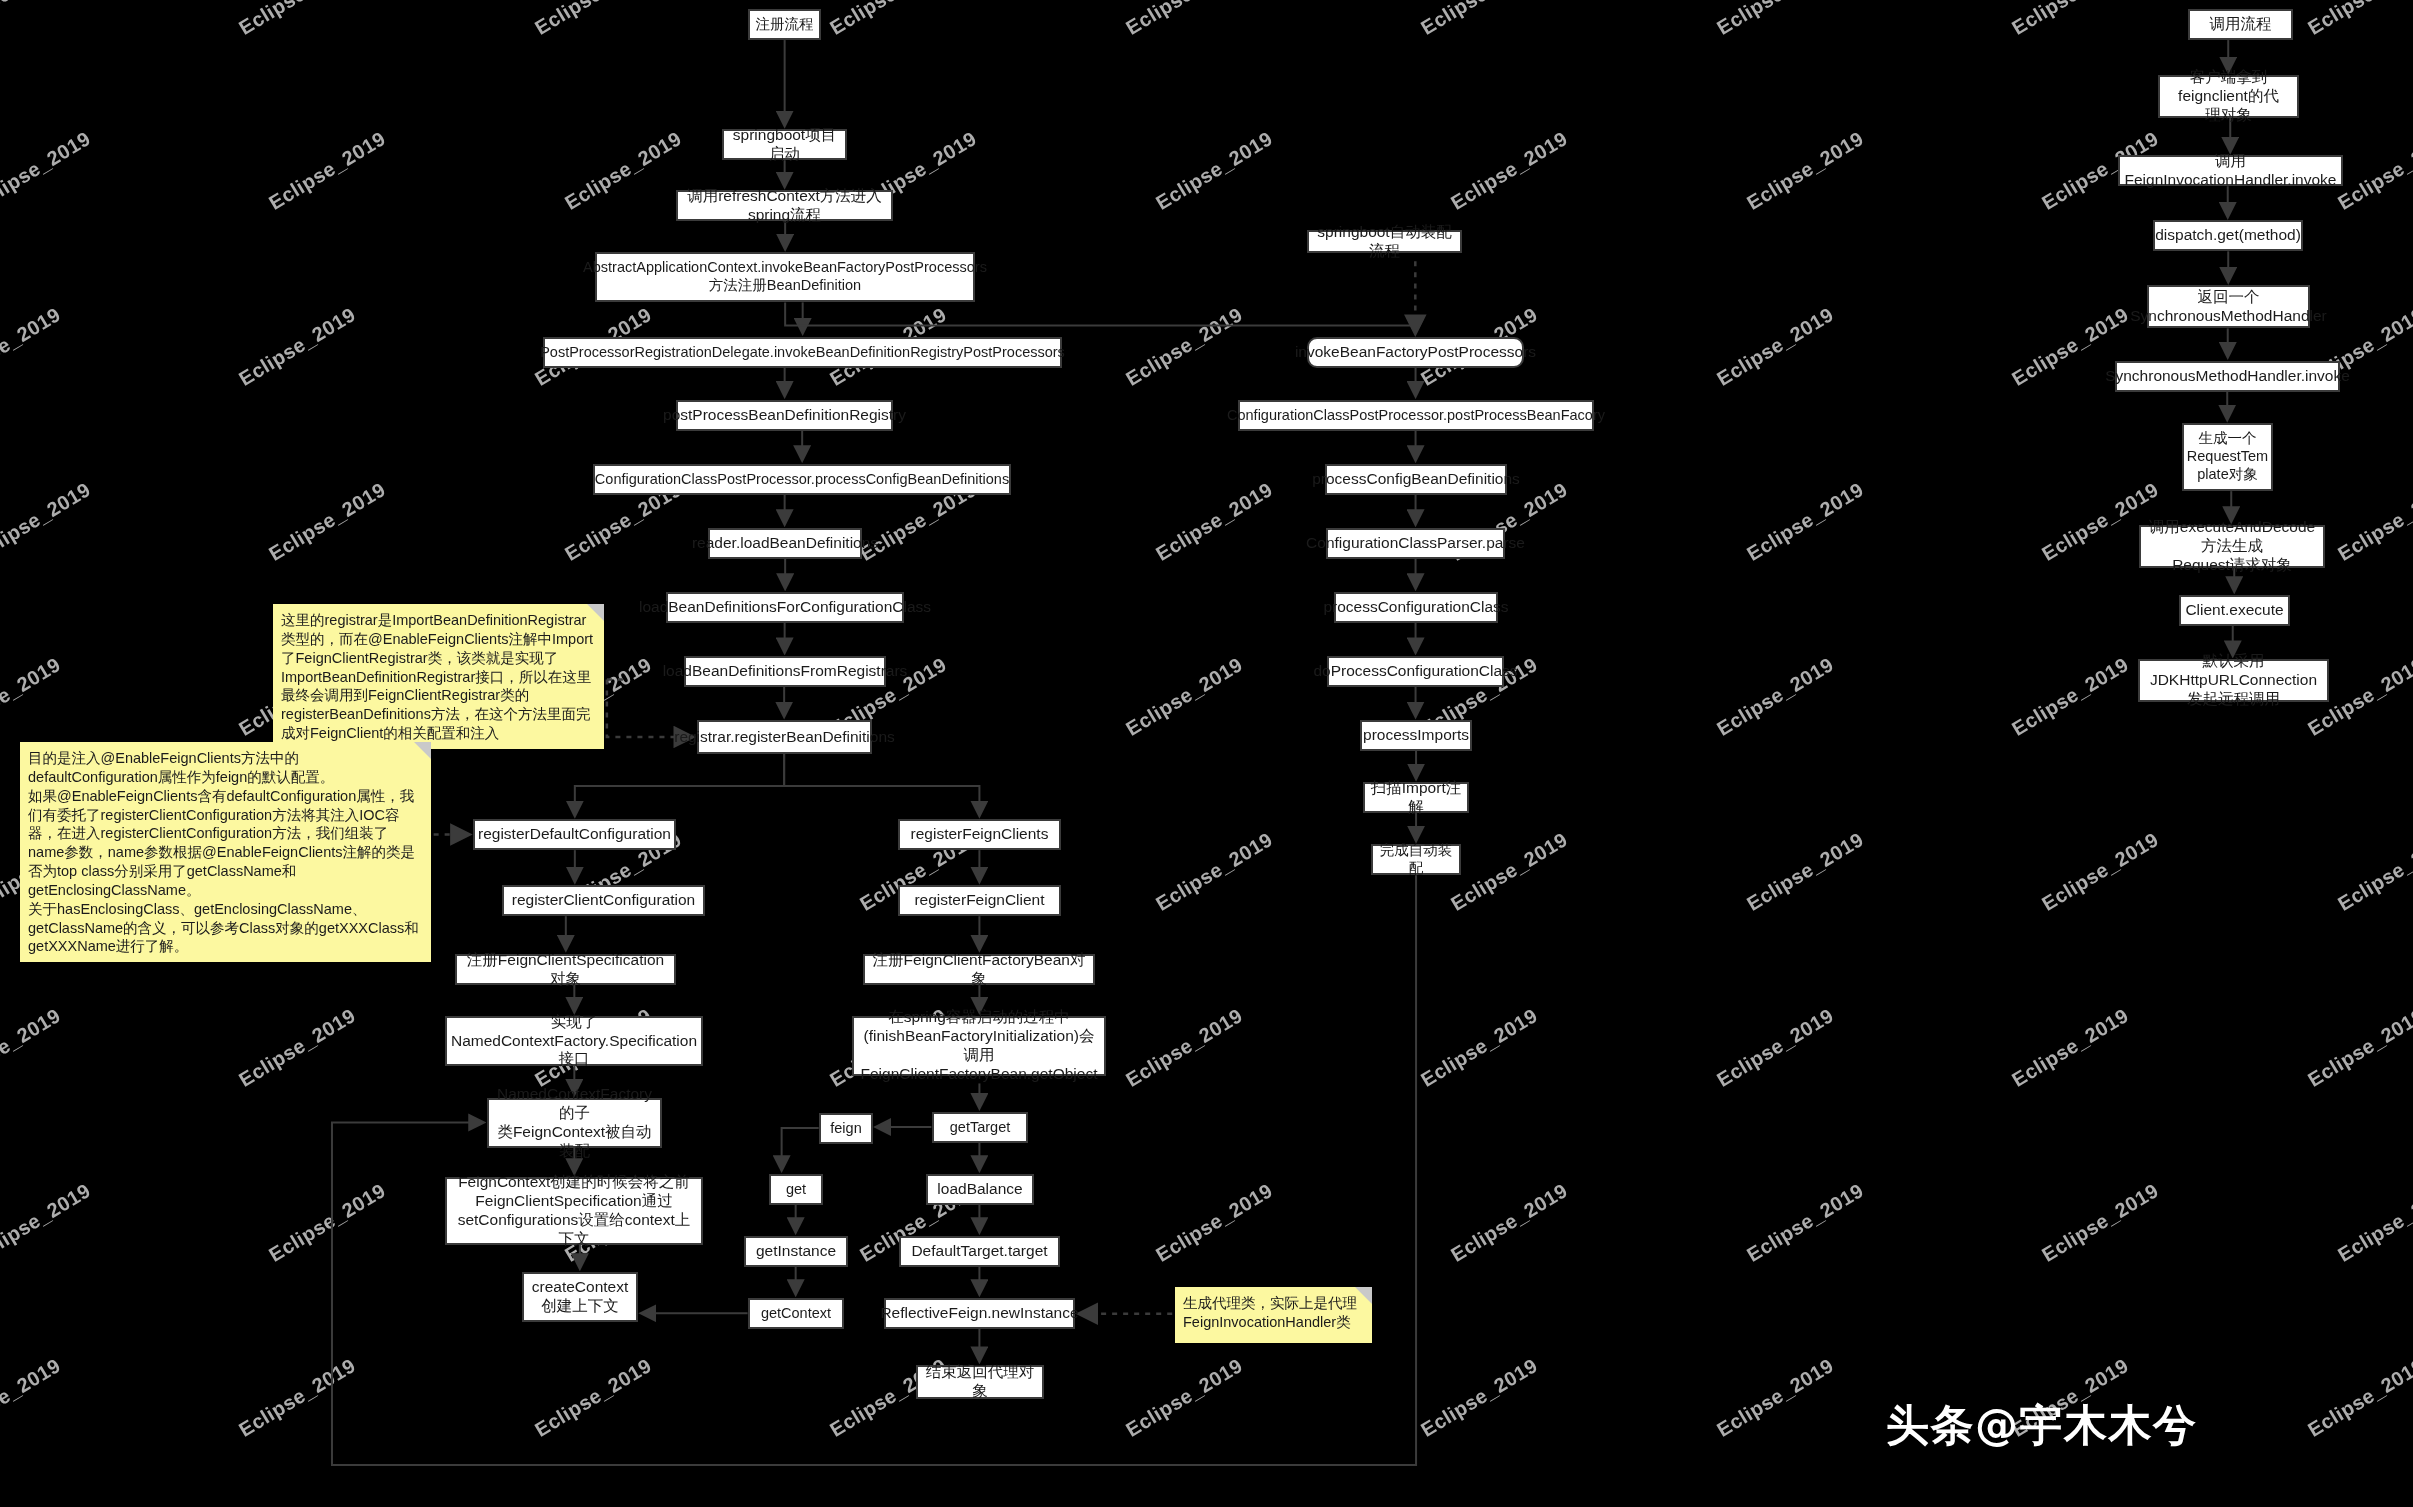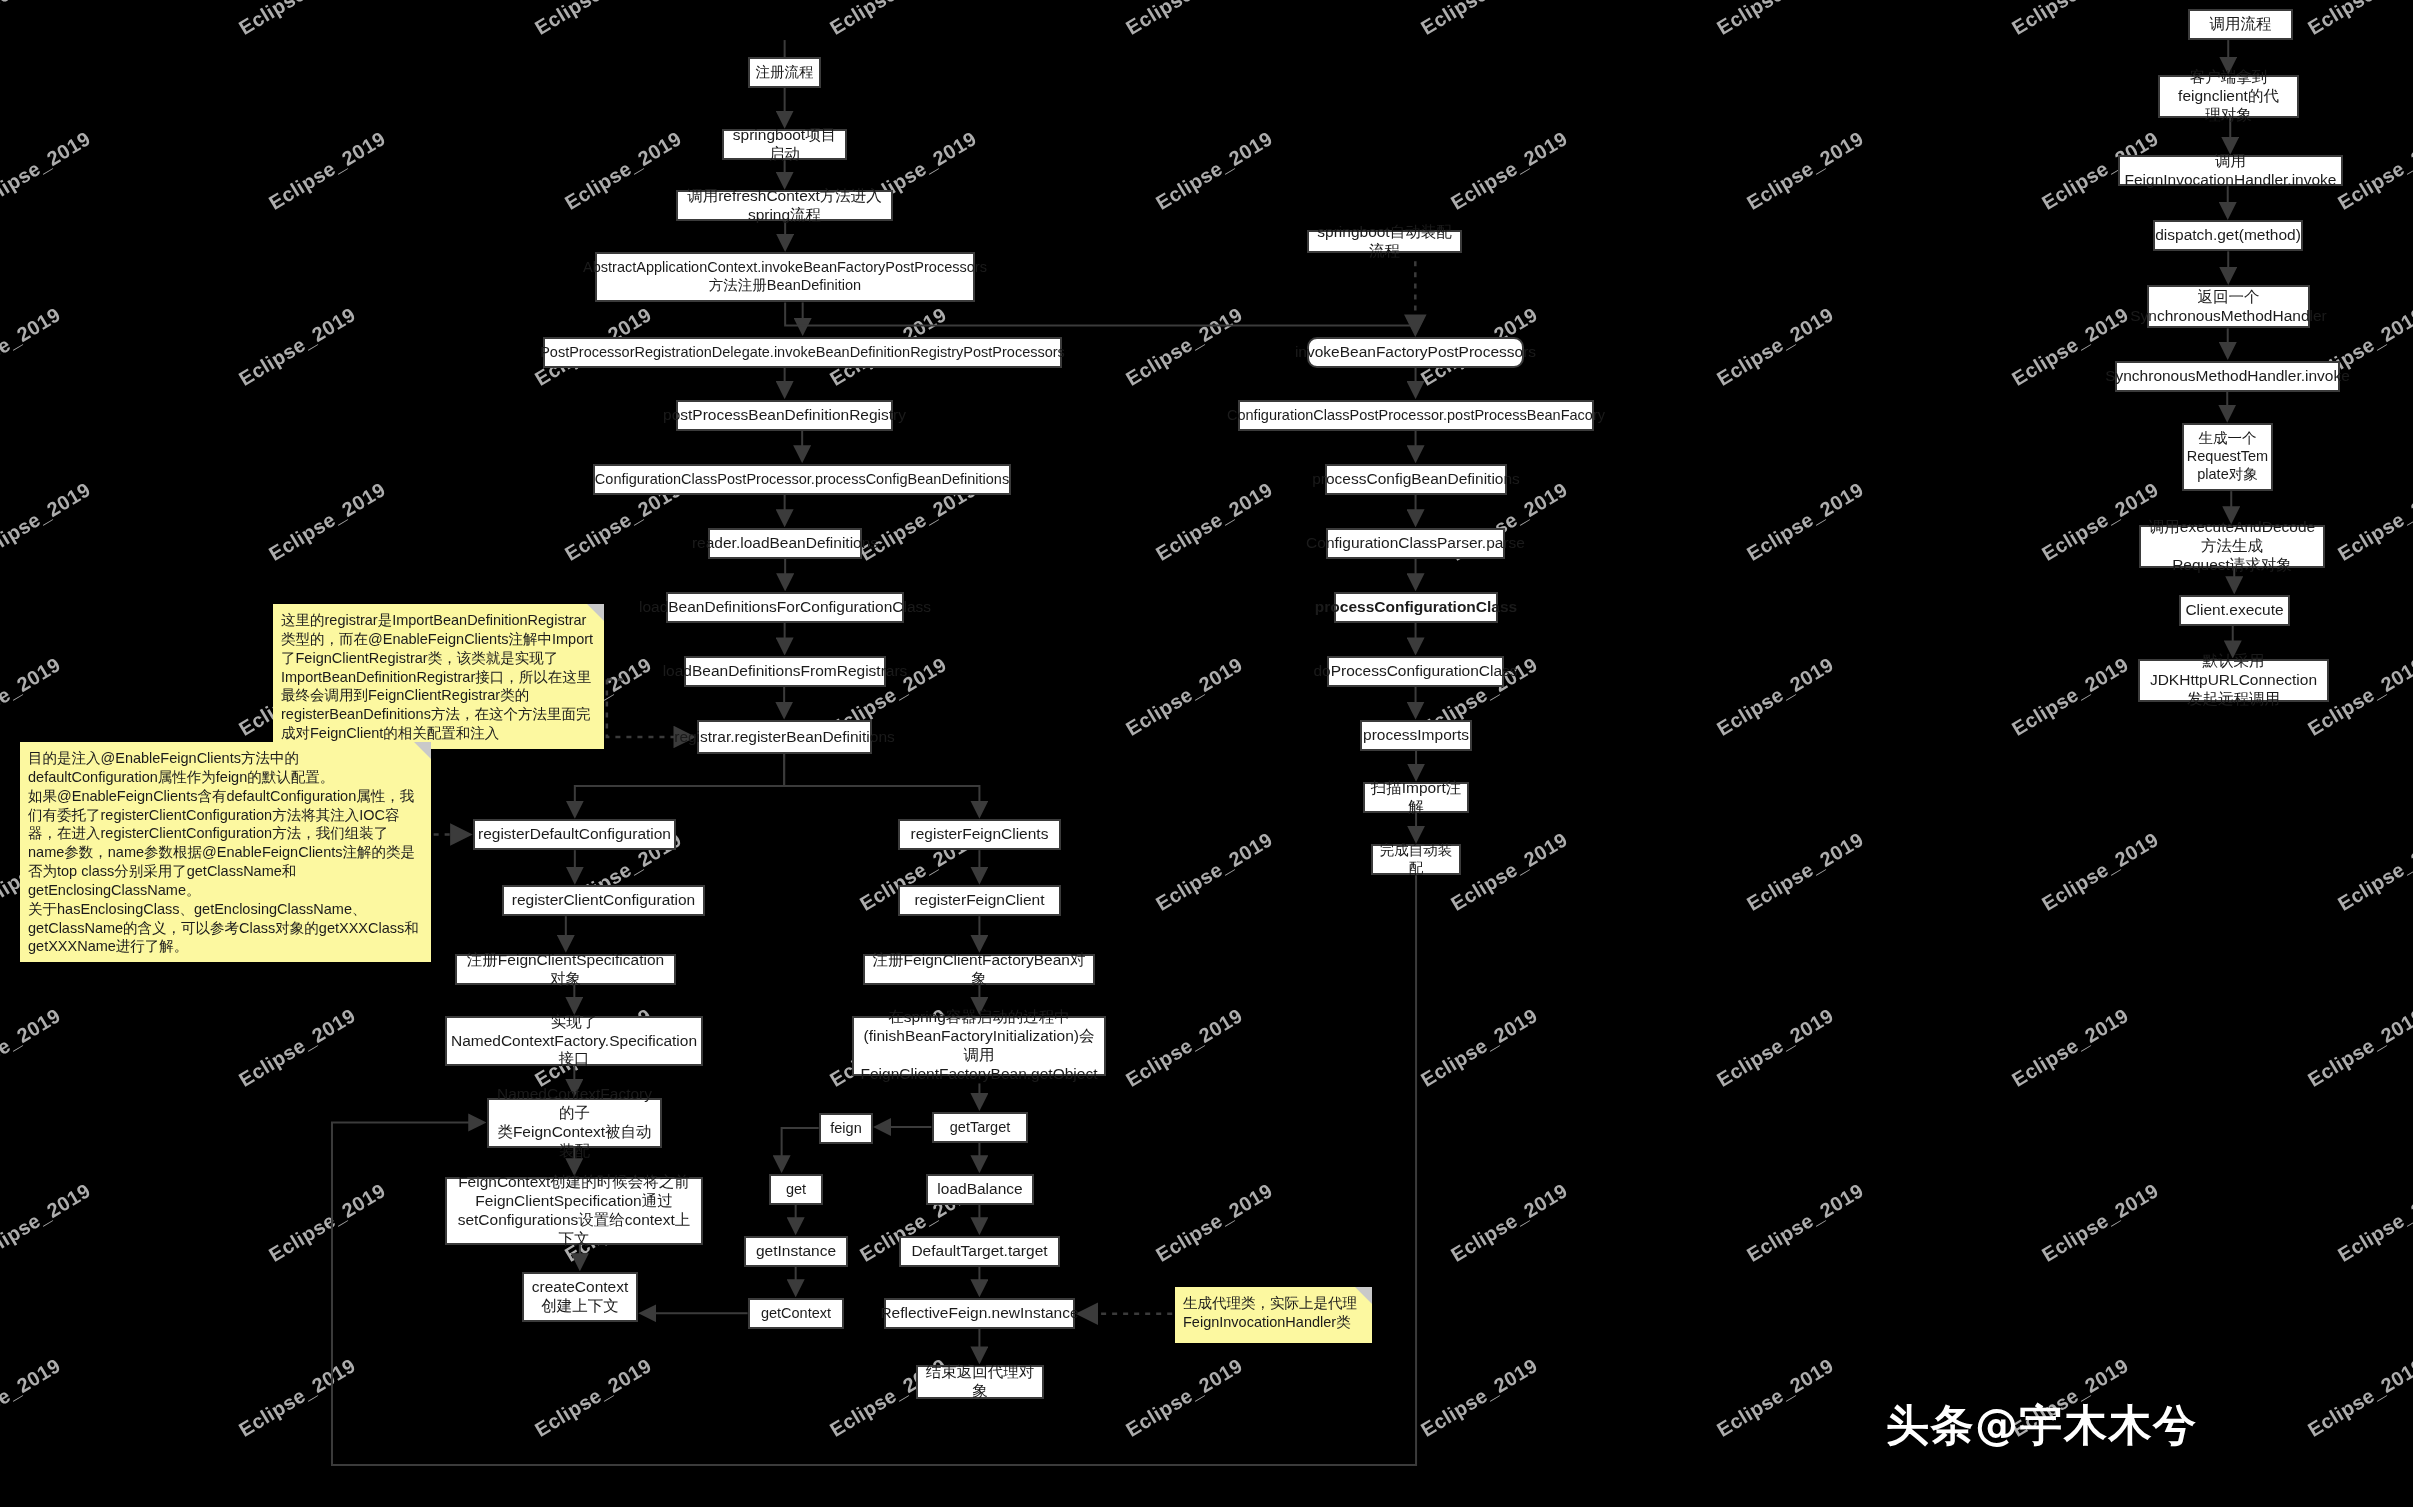--- a/index.html
+++ b/index.html
@@ -222,21 +222,21 @@
         <polyline points="4449,656 4449,712" fill="none" stroke="#3b3b3b" stroke-width="4" marker-end="url(#ah)"></polyline>
         <polyline points="4448,782 4448,837" fill="none" stroke="#3b3b3b" stroke-width="4" marker-end="url(#ah)"></polyline>
         <polyline points="4456,981 4456,1040" fill="none" stroke="#3b3b3b" stroke-width="4" marker-end="url(#ah)"></polyline>
         <polyline points="4462,1134 4462,1180" fill="none" stroke="#3b3b3b" stroke-width="4" marker-end="url(#ah)"></polyline>
         <polyline points="4459,1250 4459,1308" fill="none" stroke="#3b3b3b" stroke-width="4" marker-end="url(#ah)"></polyline>
         <polyline points="1212,1357 1252,1357" fill="none" stroke="#3b3b3b" stroke-width="5" stroke-dasharray="10 12"></polyline>
       </g>
   </svg>
 
   <div id="nodes-layer">
-      <div class="node" id="n01" style="left: 748px; top: 9px; width: 73px; height: 31px; font-size: 14.5px; margin-top: 48px;">注册流程</div>
+      <div class="node" id="n01" style="left: 748px; top: 9px; width: 73px; height: 31px; font-size: 14.5px;">注册流程</div>
       <div class="node" id="n02" style="left: 722px; top: 129px; width: 125px; height: 31px;">springboot项目启动</div>
       <div class="node" id="n03" style="left: 676px; top: 190px; width: 217px; height: 31px;">调用refreshContext方法进入spring流程</div>
       <div class="node" id="n04" style="left: 595px; top: 252px; width: 380px; height: 50px; font-size: 14.5px;">AbstractApplicationContext.invokeBeanFactoryPostProcessors
 方法注册BeanDefinition</div>
       <div class="node" id="n05" style="left: 543px; top: 337px; width: 519px; height: 31px; font-size: 14.5px;">PostProcessorRegistrationDelegate.invokeBeanDefinitionRegistryPostProcessors</div>
       <div class="node" id="n06" style="left: 676px; top: 400px; width: 217px; height: 31px;">postProcessBeanDefinitionRegistry</div>
       <div class="node" id="n07" style="left: 593px; top: 464px; width: 418px; height: 31px; font-size: 14.5px;">ConfigurationClassPostProcessor.processConfigBeanDefinitions</div>
       <div class="node" id="n08" style="left: 708px; top: 528px; width: 154px; height: 31px;">reader.loadBeanDefinitions</div>
       <div class="node" id="n09" style="left: 666px; top: 592px; width: 238px; height: 31px;">loadBeanDefinitionsForConfigurationClass</div>
       <div class="node" id="n10" style="left: 684px; top: 656px; width: 202px; height: 31px;">loadBeanDefinitionsFromRegistrars</div>
@@ -266,21 +266,21 @@
       <div class="node" id="n27" style="left: 916px; top: 1365px; width: 128px; height: 34px;">结束返回代理对象</div>
       <div class="node" id="n28" style="left: 819px; top: 1113px; width: 54px; height: 31px; font-size: 14.5px;">feign</div>
       <div class="node" id="n29" style="left: 769px; top: 1174px; width: 54px; height: 31px; font-size: 14.5px;">get</div>
       <div class="node" id="n30" style="left: 744px; top: 1236px; width: 104px; height: 31px;">getInstance</div>
       <div class="node" id="n31" style="left: 748px; top: 1298px; width: 96px; height: 31px; font-size: 14.5px;">getContext</div>
       <div class="node" id="m01" style="left: 1307px; top: 230px; width: 155px; height: 23px;">springboot自动装配流程</div>
       <div class="node" id="m02" style="left: 1307px; top: 337px; width: 217px; height: 31px; border-radius: 10px;">invokeBeanFactoryPostProcessors</div>
       <div class="node" id="m03" style="left: 1238px; top: 400px; width: 356px; height: 31px; font-size: 14.5px;">ConfigurationClassPostProcessor.postProcessBeanFacory</div>
       <div class="node" id="m04" style="left: 1325px; top: 464px; width: 182px; height: 31px;">processConfigBeanDefinitions</div>
       <div class="node" id="m05" style="left: 1326px; top: 528px; width: 179px; height: 31px;">ConfigurationClassParser.parse</div>
-      <div class="node" id="m06" style="left: 1334px; top: 592px; width: 164px; height: 31px; font-weight: bold;">processConfigurationClass</div>
+      <div class="node" id="m06" style="left: 1334px; top: 592px; width: 164px; height: 31px;">processConfigurationClass</div>
       <div class="node" id="m07" style="left: 1327px; top: 656px; width: 177px; height: 31px;">doProcessConfigurationClass</div>
       <div class="node" id="m08" style="left: 1360px; top: 720px; width: 112px; height: 31px;">processImports</div>
       <div class="node" id="m09" style="left: 1363px; top: 782px; width: 106px; height: 31px;">扫描Import注解</div>
       <div class="node" id="m10" style="left: 1371px; top: 844px; width: 90px; height: 31px; font-size: 14.5px;">完成自动装配</div>
       <div class="node" id="r01" style="left: 2188px; top: 9px; width: 105px; height: 31px;">调用流程</div>
       <div class="node" id="r02" style="left: 2158px; top: 75px; width: 141px; height: 43px;">客户端拿到feignclient的代
 理对象</div>
       <div class="node" id="r03" style="left: 2118px; top: 155px; width: 225px; height: 31px;">调用FeignInvocationHandler.invoke</div>
       <div class="node" id="r04" style="left: 2153px; top: 220px; width: 150px; height: 31px;">dispatch.get(method)</div>
       <div class="node" id="r05" style="left: 2147px; top: 285px; width: 163px; height: 43px;">返回一个

